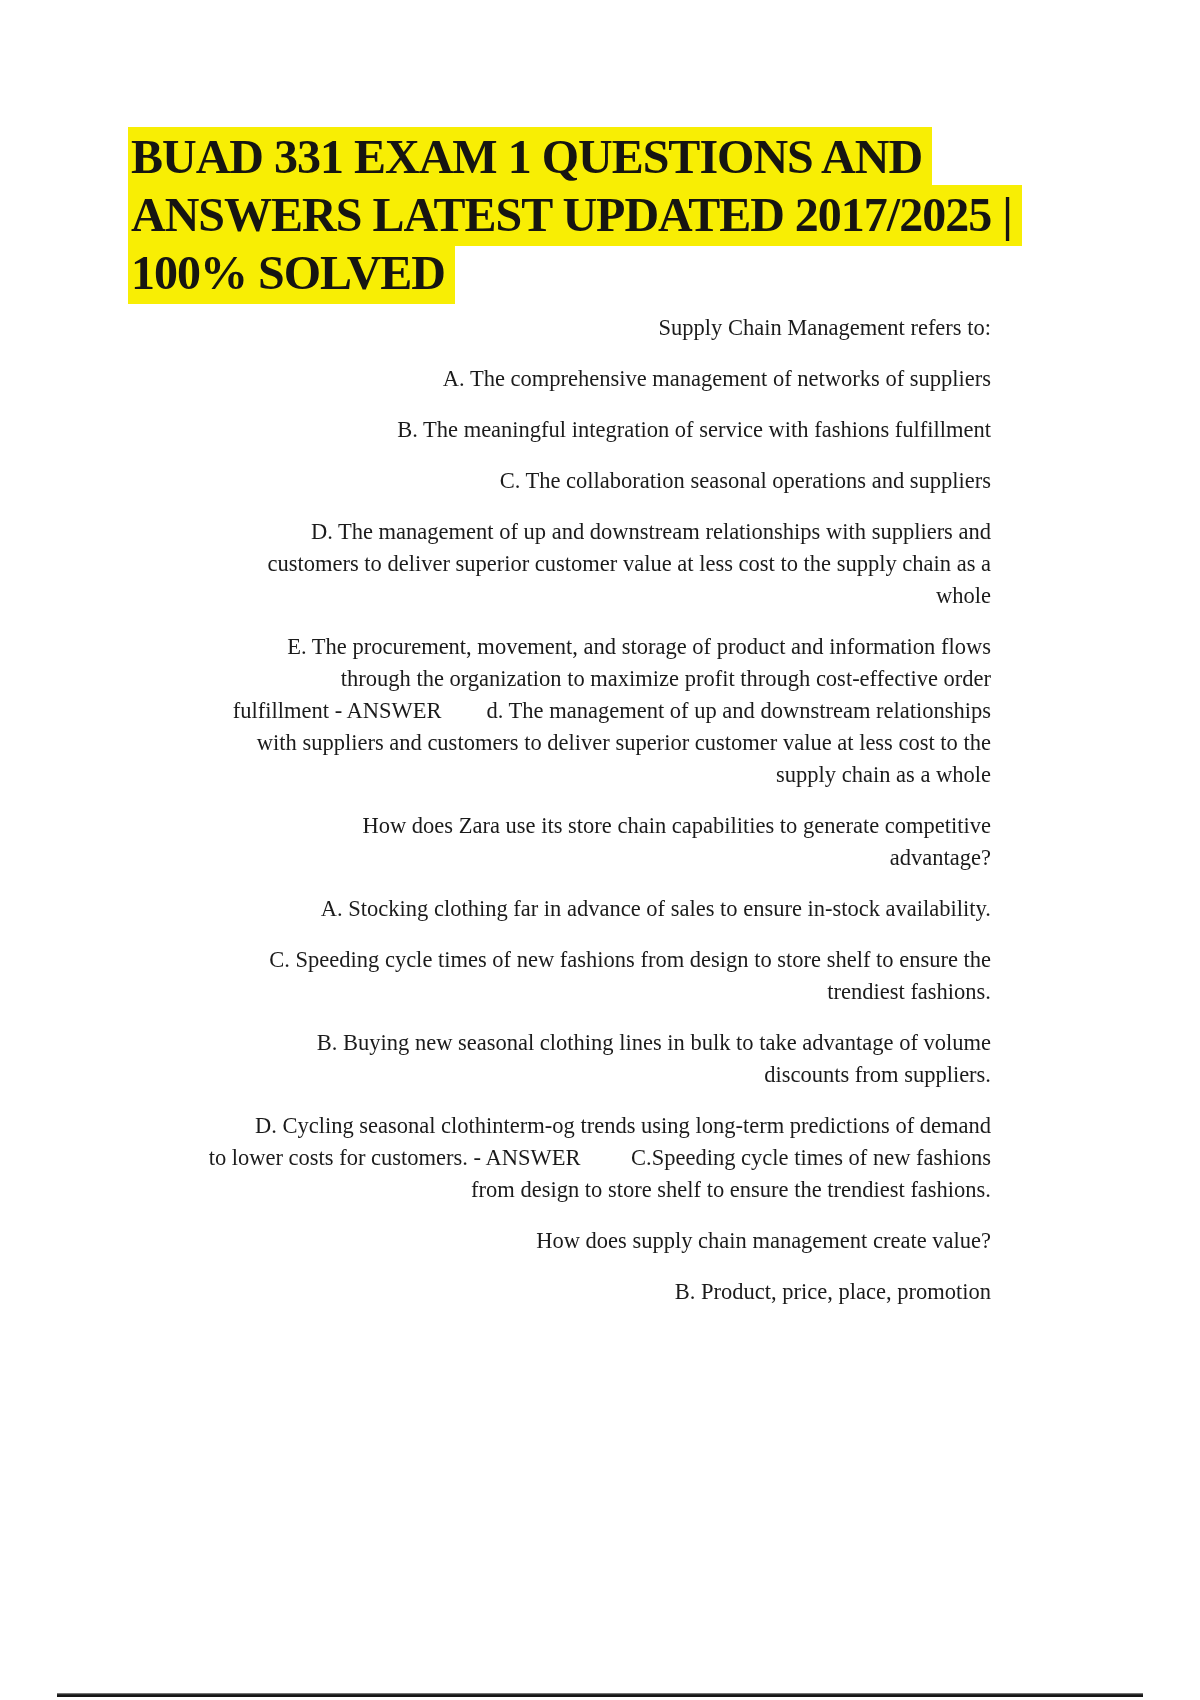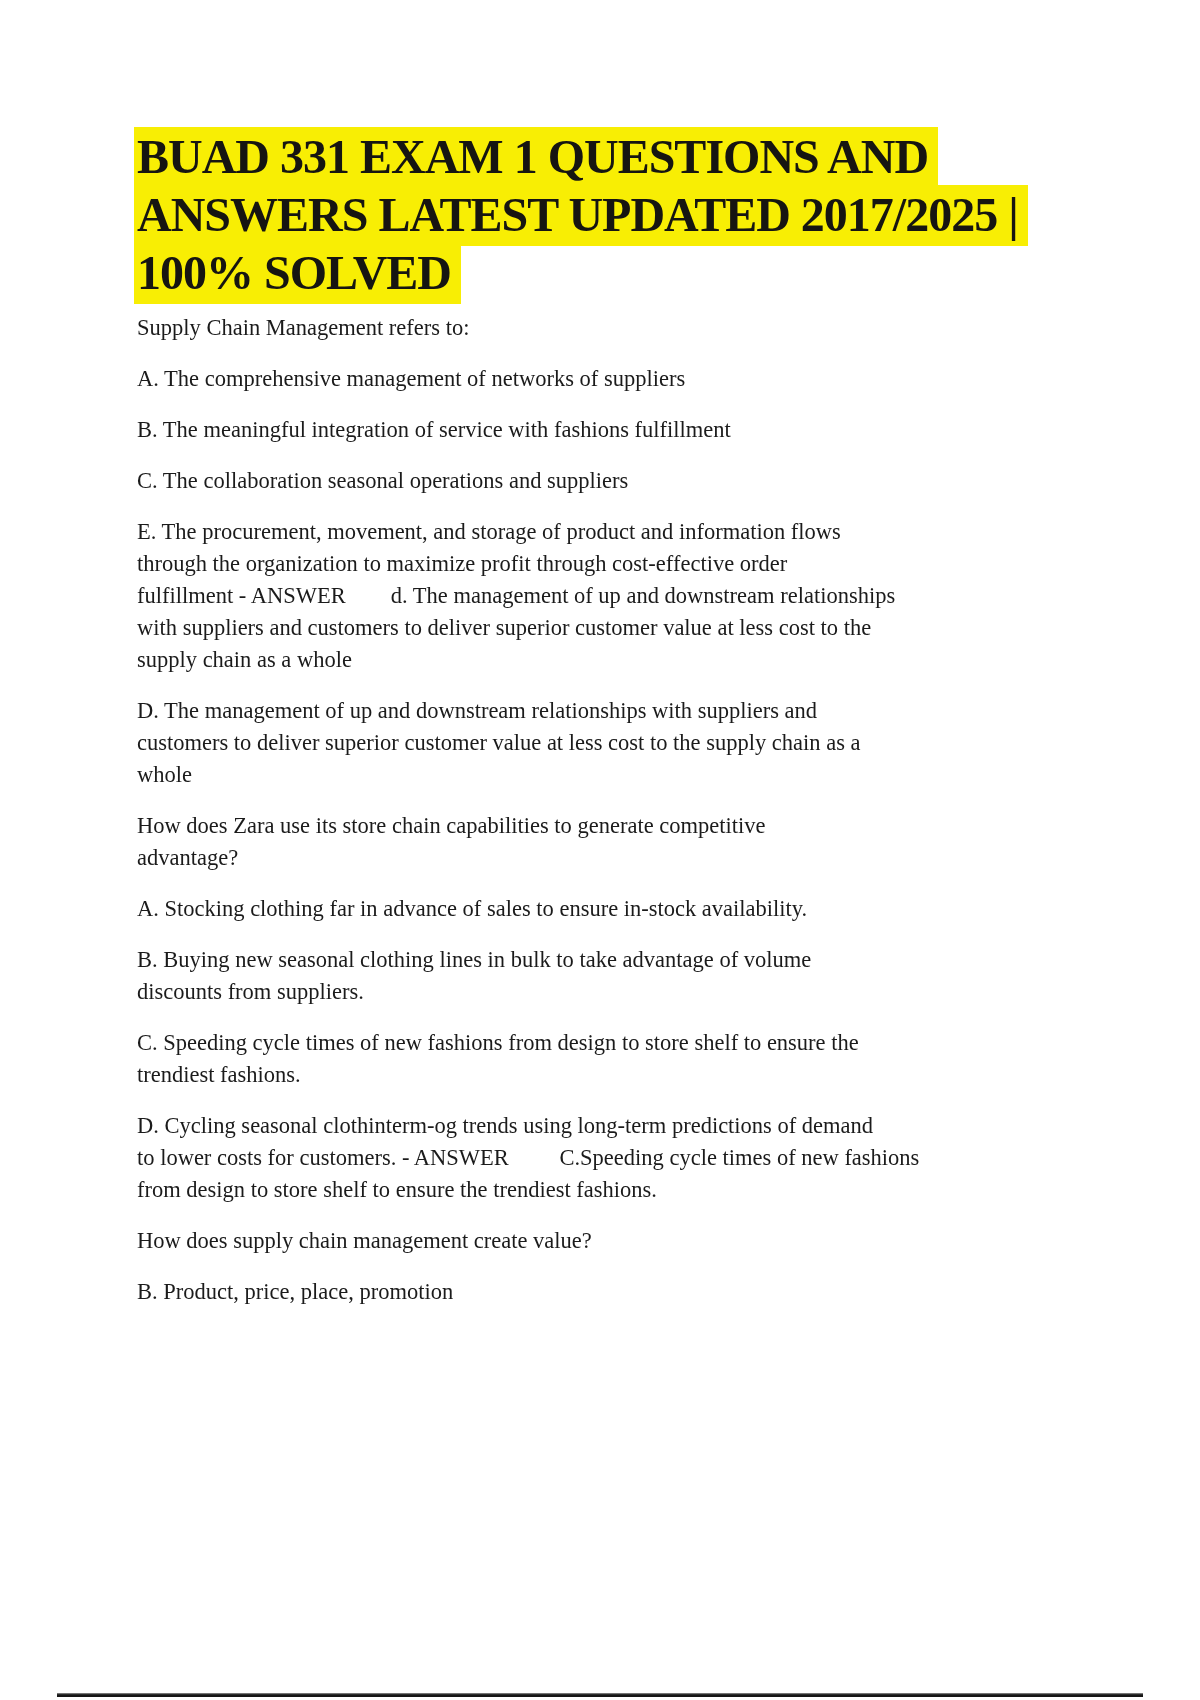--- a/index.html
+++ b/index.html
@@ -11,21 +11,21 @@
     position: relative;
     width: 1200px;
     height: 1700px;
     background: #ffffff;
     overflow: hidden;
     font-family: "Liberation Serif", serif;
   }
   .content {
     position: absolute;
     top: 128px;
-    left: 137px;
+    left: 131px;
     width: 900px;
   }
   .title {
     margin: 0 0 10px 0;
     padding: 0;
     font-size: 48px;
     font-weight: bold;
     letter-spacing: -1px;
     line-height: 58px;
     color: #161511;
@@ -35,20 +35,21 @@
   }
   .title .hl {
     background: #f8ee04;
     padding: 3px 10px 5px 3px;
     margin-left: -3px;
     box-decoration-break: clone;
   }
   .doc-body {
     margin-top: 0;
     width: 860px;
+    text-align: right;
   }
   .doc-body p {
     margin: 0 0 19px 0;
     padding: 0;
     font-size: 22.5px;
     line-height: 32px;
     color: #1b1b1b;
     white-space: pre-wrap;
   }
   .footer-rule {
@@ -70,35 +71,35 @@
       <div class="t-line"><span class="hl">BUAD 331 EXAM 1  QUESTIONS AND</span></div>
       <div class="t-line"><span class="hl">ANSWERS LATEST UPDATED 2017/2025 |</span></div>
       <div class="t-line"><span class="hl">100% SOLVED</span></div>
     </h1>
 
     <div class="doc-body">
       <p>Supply Chain Management refers to:</p>
       <p>A. The comprehensive management of networks of suppliers</p>
       <p>B. The meaningful integration of service with fashions fulfillment</p>
       <p>C. The collaboration seasonal operations and suppliers</p>
+      <p>D. The management of up and downstream relationships with suppliers and
+customers to deliver superior customer value at less cost to the supply chain as a
+whole</p>
       <p>E. The procurement, movement, and storage of product and information flows
 through the organization to maximize profit through cost-effective order
 fulfillment - ANSWER        d. The management of up and downstream relationships
 with suppliers and customers to deliver superior customer value at less cost to the
 supply chain as a whole</p>
-      <p>D. The management of up and downstream relationships with suppliers and
-customers to deliver superior customer value at less cost to the supply chain as a
-whole</p>
       <p>How does Zara use its store chain capabilities to generate competitive
 advantage?</p>
       <p>A. Stocking clothing far in advance of sales to ensure in-stock availability.</p>
+      <p>C. Speeding cycle times of new fashions from design to store shelf to ensure the
+trendiest fashions.</p>
       <p>B. Buying new seasonal clothing lines in bulk to take advantage of volume
 discounts from suppliers.</p>
-      <p>C. Speeding cycle times of new fashions from design to store shelf to ensure the
-trendiest fashions.</p>
       <p>D. Cycling seasonal clothinterm-og trends using long-term predictions of demand
 to lower costs for customers. - ANSWER         C.Speeding cycle times of new fashions
 from design to store shelf to ensure the trendiest fashions.</p>
       <p>How does supply chain management create value?</p>
       <p>B. Product, price, place, promotion</p>
     </div>
 
   </div>
 
   <div class="footer-rule"></div>

